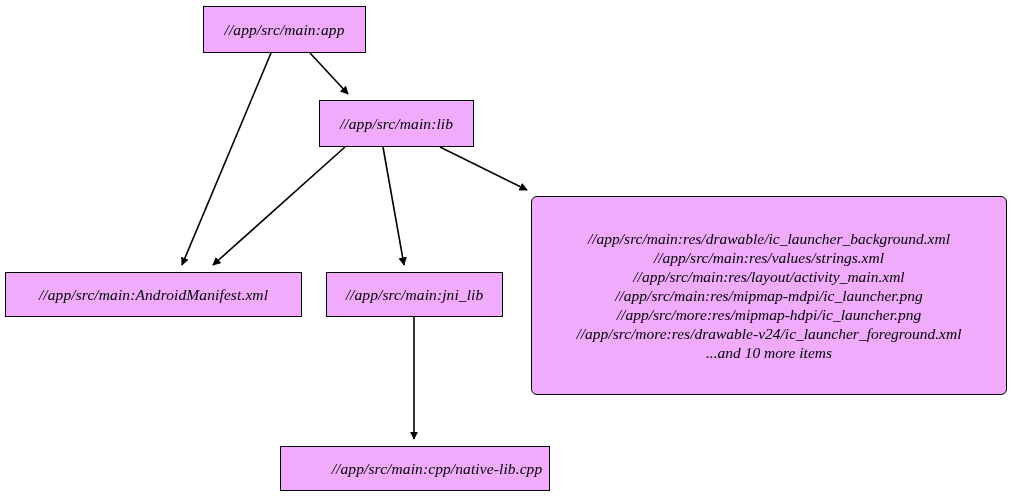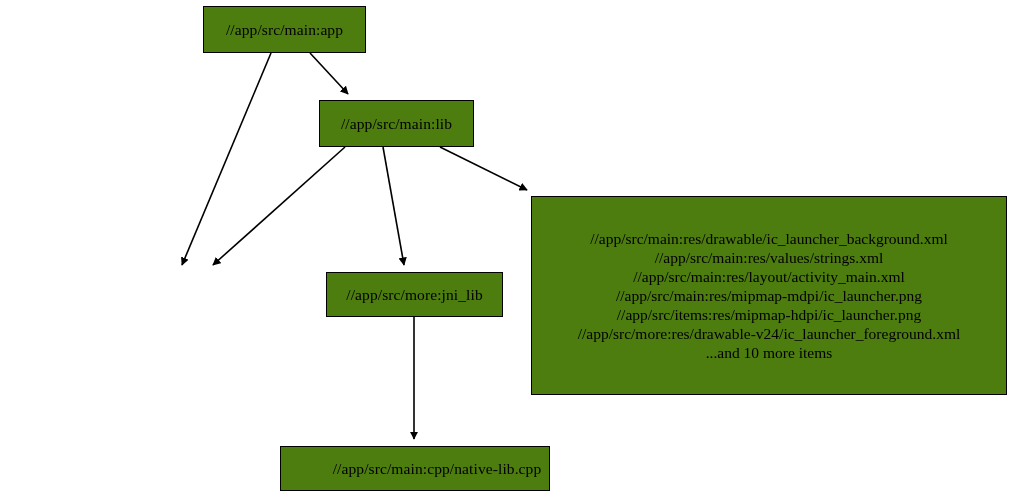--- a/index.html
+++ b/index.html
@@ -27,37 +27,39 @@
     left: 0;
     top: 0;
     width: 1018px;
     height: 496px;
     pointer-events: none;
   }
   .node {
     position: absolute;
     box-sizing: border-box;
     border: 1px solid #000000;
-    background: #4d7c0f;
+    background: #f0abfc;
     display: flex;
     align-items: center;
     justify-content: center;
     text-align: center;
     line-height: 1.0;
     white-space: nowrap;
+    font-style: italic;
   }
   .node-label {
     display: block;
     font-size: 15.5px;
     letter-spacing: 0.1px;
   }
   .node-multi {
     align-items: center;
     justify-content: center;
     white-space: normal;
+    border-radius: 6px;
   }
   .node-multi .lines {
     display: block;
     text-align: center;
   }
   .node-multi .lines .ln {
     display: block;
     font-size: 15.5px;
     line-height: 19.1px;
     white-space: nowrap;
@@ -108,32 +110,35 @@
   </svg>
 
   <div class="node" id="node-app">
     <span class="node-label">//app/src/main:app</span>
   </div>
 
   <div class="node" id="node-lib">
     <span class="node-label">//app/src/main:lib</span>
   </div>
 
+  <div class="node" id="node-manifest">
+    <span class="node-label">//app/src/main:AndroidManifest.xml</span>
+  </div>
 
   <div class="node" id="node-jnilib">
-    <span class="node-label">//app/src/more:jni_lib</span>
+    <span class="node-label">//app/src/main:jni_lib</span>
   </div>
 
   <div class="node node-multi" id="node-res">
     <span class="lines">
         <span class="ln">//app/src/main:res/drawable/ic_launcher_background.xml</span>
         <span class="ln">//app/src/main:res/values/strings.xml</span>
         <span class="ln">//app/src/main:res/layout/activity_main.xml</span>
         <span class="ln">//app/src/main:res/mipmap-mdpi/ic_launcher.png</span>
-        <span class="ln">//app/src/items:res/mipmap-hdpi/ic_launcher.png</span>
+        <span class="ln">//app/src/more:res/mipmap-hdpi/ic_launcher.png</span>
         <span class="ln">//app/src/more:res/drawable-v24/ic_launcher_foreground.xml</span>
         <span class="ln">...and 10 more items</span>
       </span>
   </div>
 
   <div class="node" id="node-nativelib">
     <span class="node-label">//app/src/main:cpp/native-lib.cpp</span>
   </div>
 
 </div>

